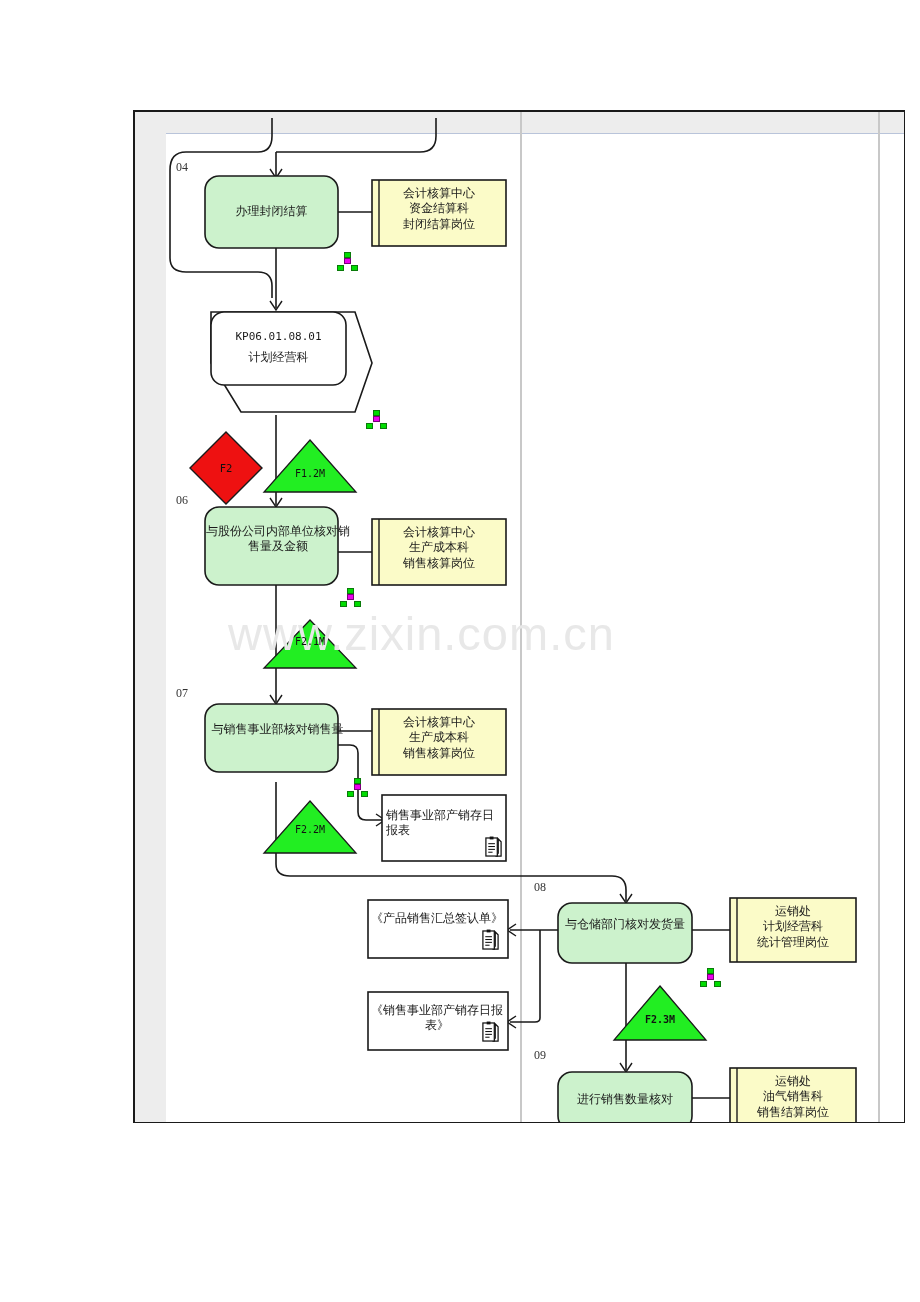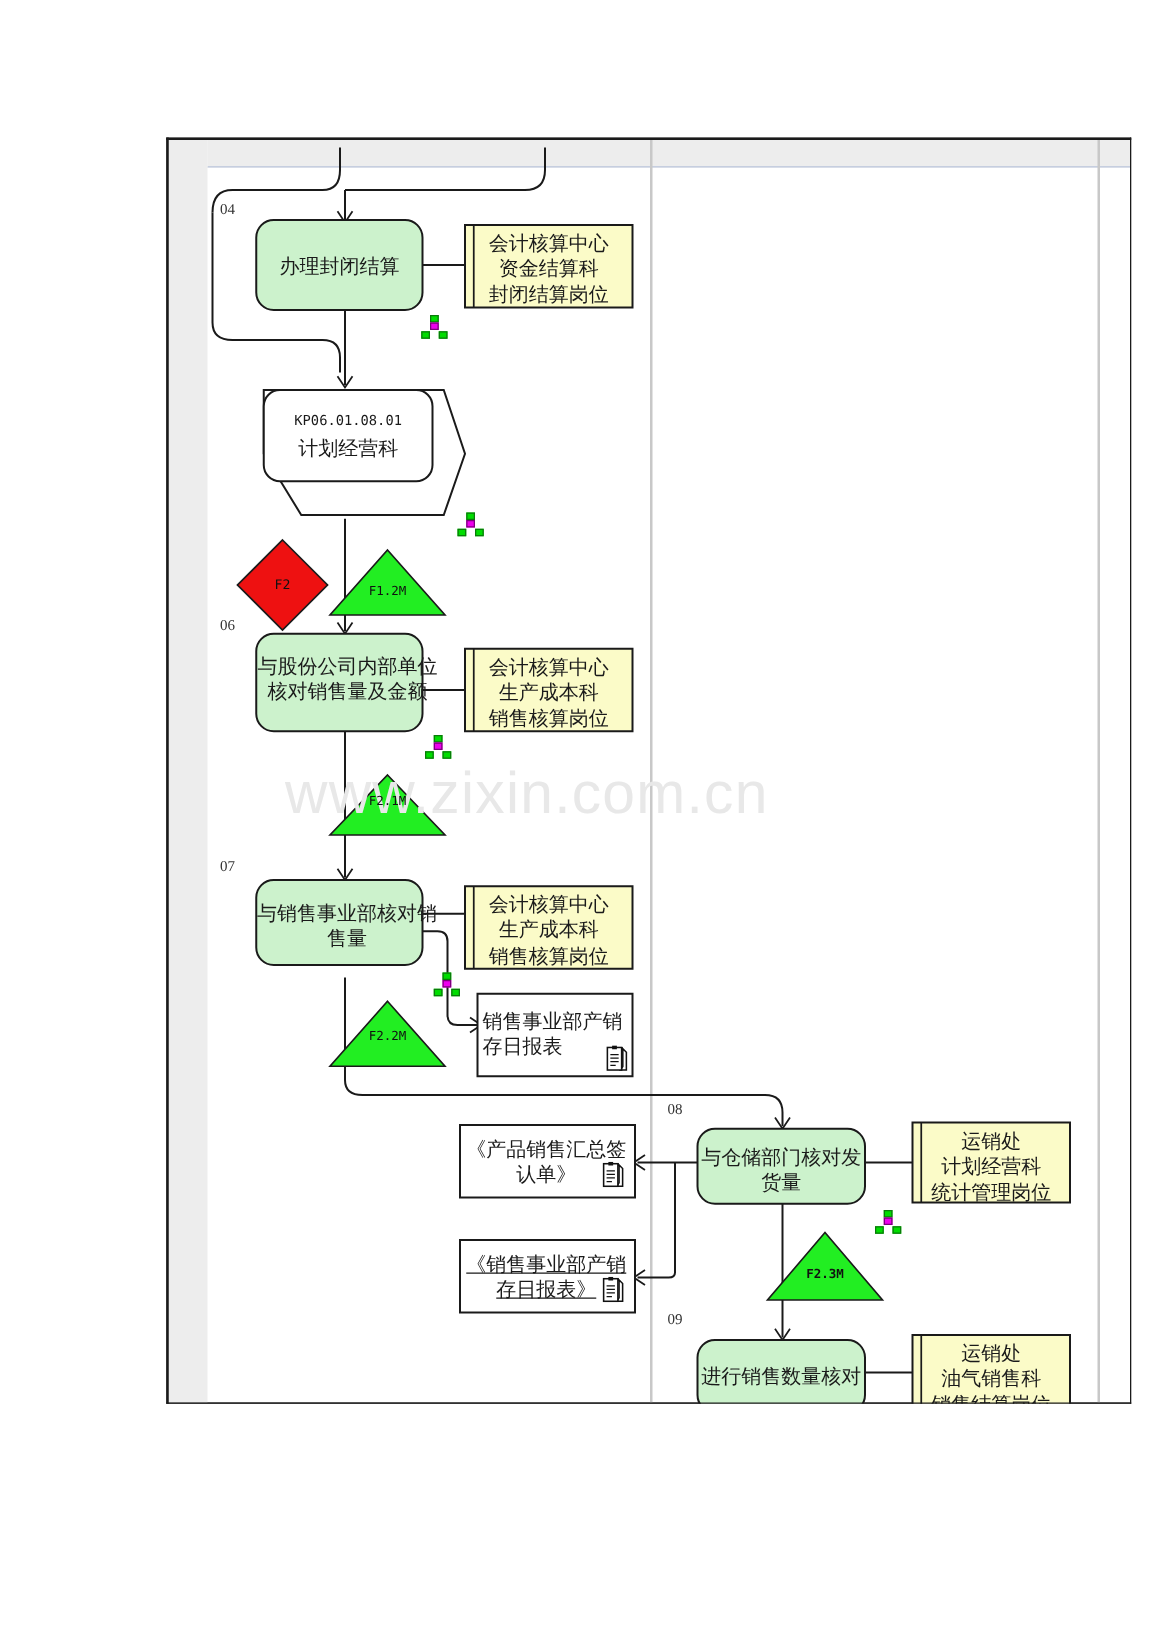--- a/index.html
+++ b/index.html
@@ -22,21 +22,21 @@
 
   
   #canvas{position:absolute;left:0;top:0;width:920px;height:1302px;}
   svg.layer{position:absolute;left:0;top:0;width:920px;height:1302px;overflow:visible;}
   #wires{z-index:2;}
   #shapes-svg{z-index:3;}
 
   
   .lbl{position:absolute;z-index:5;text-align:center;color:#1a1a1a;
        line-height:1.28;pointer-events:none;white-space:pre-line;}
-  .cn{font-family:"Liberation Serif","DejaVu Serif",serif;font-size:16px;}
+  .cn{font-family:"Liberation Serif","DejaVu Serif",serif;font-size:12px;}
   .mono-ish{font-family:"DejaVu Sans Mono","Liberation Mono",monospace;font-size:11px;}
   .stepnum{position:absolute;z-index:6;font-family:"Liberation Serif",serif;
            font-size:12px;color:#333;}
   .tri-lbl{position:absolute;z-index:6;font-family:"DejaVu Sans Mono","Liberation Mono",monospace;
            font-size:10px;color:#111;text-align:center;}
   .dia-lbl{position:absolute;z-index:6;font-family:"DejaVu Sans Mono","Liberation Mono",monospace;
            font-size:10.5px;color:#111;text-align:center;}
 
   
   #watermark{position:absolute;z-index:4;left:228px;top:606px;width:480px;
@@ -178,21 +178,21 @@
 销售核算岗位</div>
 
   <div class="lbl cn" style="left:386px;top:808px;width:116px;text-align:left;">销售事业部产销存日报表</div>
 
   <div class="lbl cn" style="left:558px;top:917px;width:134px;">与仓储部门核对发货量</div>
   <div class="lbl cn" style="left:730px;top:904px;width:126px;">运销处
 计划经营科
 统计管理岗位</div>
 
   <div class="lbl cn" style="left:371px;top:911px;width:132px;">《产品销售汇总签认单》</div>
-  <div class="lbl cn" style="left:371px;top:1003px;width:132px;text-decoration:underline;">《销售事业部产销存日报表》</div>
+  <div class="lbl cn" style="left:371px;top:1003px;width:132px;">《销售事业部产销存日报表》</div>
 
   <div class="lbl cn" style="left:558px;top:1092px;width:134px;">进行销售数量核对</div>
   <div class="lbl cn" style="left:730px;top:1074px;width:126px;">运销处
 油气销售科
 销售结算岗位</div>
 
   <div class="dia-lbl" style="left:190px;top:462px;width:72px;">F2</div>
   <div class="tri-lbl" style="left:264px;top:468px;width:92px;">F1.2M</div>
   <div class="tri-lbl" style="left:264px;top:636px;width:92px;">F2.1M</div>
   <div class="tri-lbl" style="left:264px;top:824px;width:92px;">F2.2M</div>

